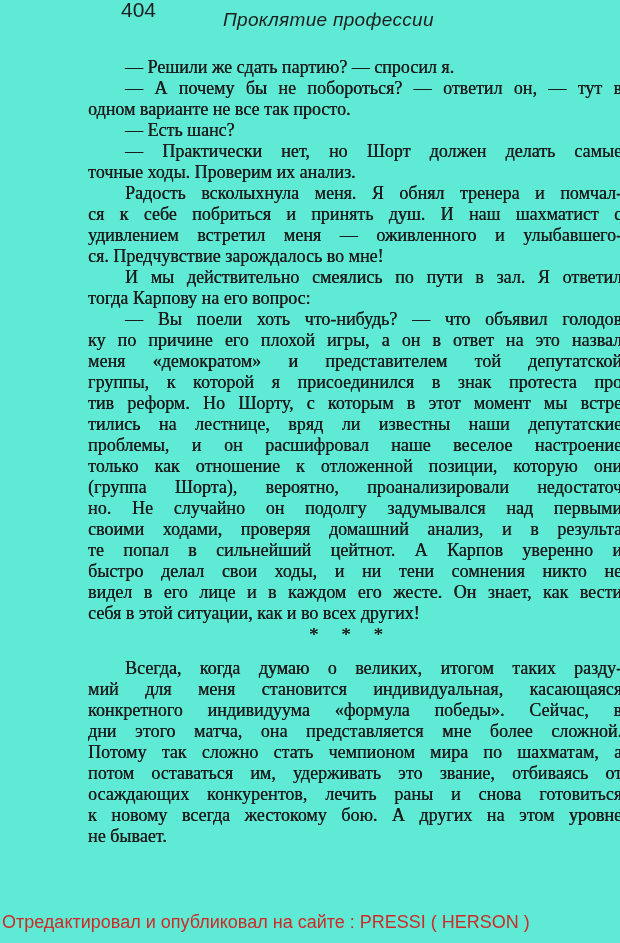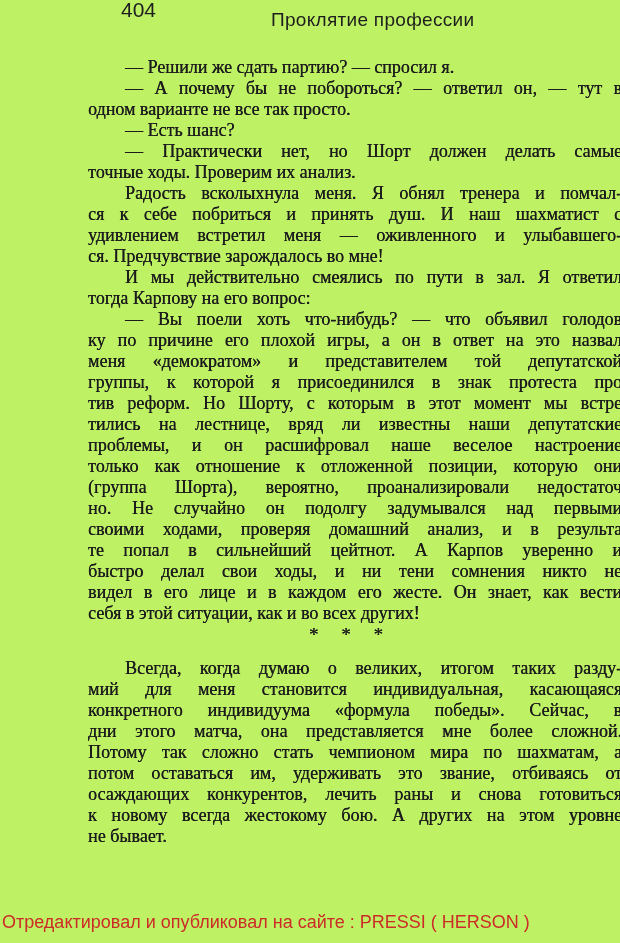--- a/index.html
+++ b/index.html
@@ -9,40 +9,40 @@
   body {
     width: 620px;
     height: 943px;
     overflow: hidden;
     position: relative;
     background: #fdfdfc;
   }
   .page {
     position: absolute;
     inset: 0;
-    background: #bef264;
+    background: #5eead4;
     padding-left: 18px;
   }
   .page-number {
     position: absolute;
     left: 121px;
     top: -2px;
     font-family: "Liberation Sans", sans-serif;
     font-size: 21px;
     color: #1e1e1e;
   }
   .running-title {
     position: absolute;
     left: 223px;
     top: 9px;
     font-family: "Liberation Sans", sans-serif;
+    font-style: italic;
     font-size: 19px;
     letter-spacing: 0.3px;
     color: #1e1e1e;
-    margin-left: 48px;
   }
   .text-block {
     position: absolute;
     left: 88px;
     top: 57px;
     width: 534px;
     font-family: "Liberation Serif", serif;
     font-size: 18px;
     line-height: 21px;
     color: #1c1c1c;

